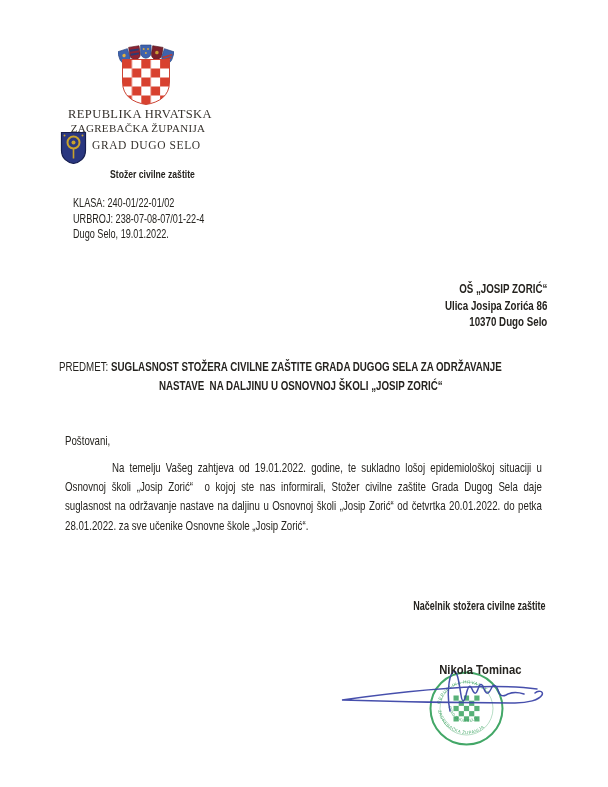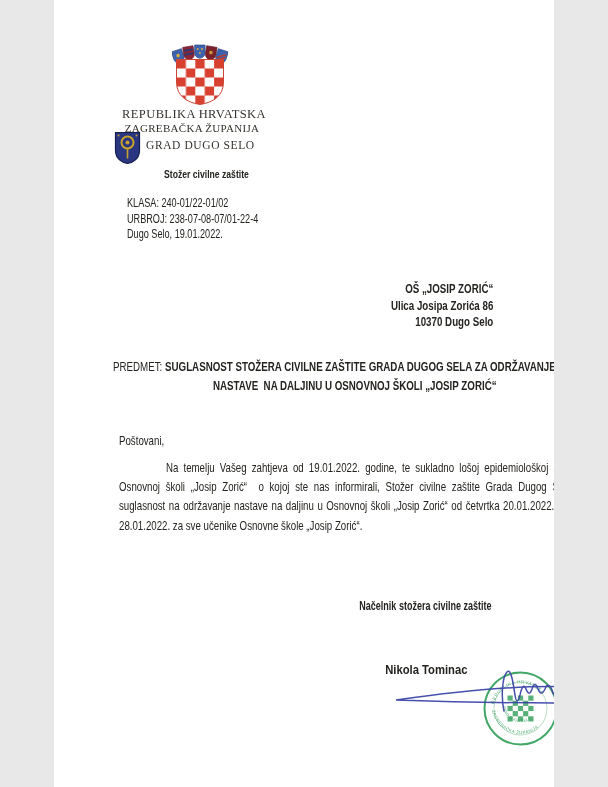--- a/index.html
+++ b/index.html
@@ -1,17 +1,17 @@
 <!DOCTYPE html>
 <html lang="hr"><head>
 <meta charset="utf-8">
 <style>
   html,body { margin:0; padding:0; background:#e8e8e8; }
   .page {
-    position:relative; width:500px; height:787px; margin:0 auto;
+    position:relative; width:608px; height:787px; margin:0 auto;
     background:#ffffff; overflow:hidden;
     color:#25231f;
     font-family:"Liberation Sans", sans-serif;
   }
   .abs { position:absolute; }
   .serif { font-family:"Liberation Serif", serif; }
   .sans  { font-family:"Liberation Sans", sans-serif; }
   .b { font-weight:bold; }
   .nowrap { white-space:nowrap; }
 

